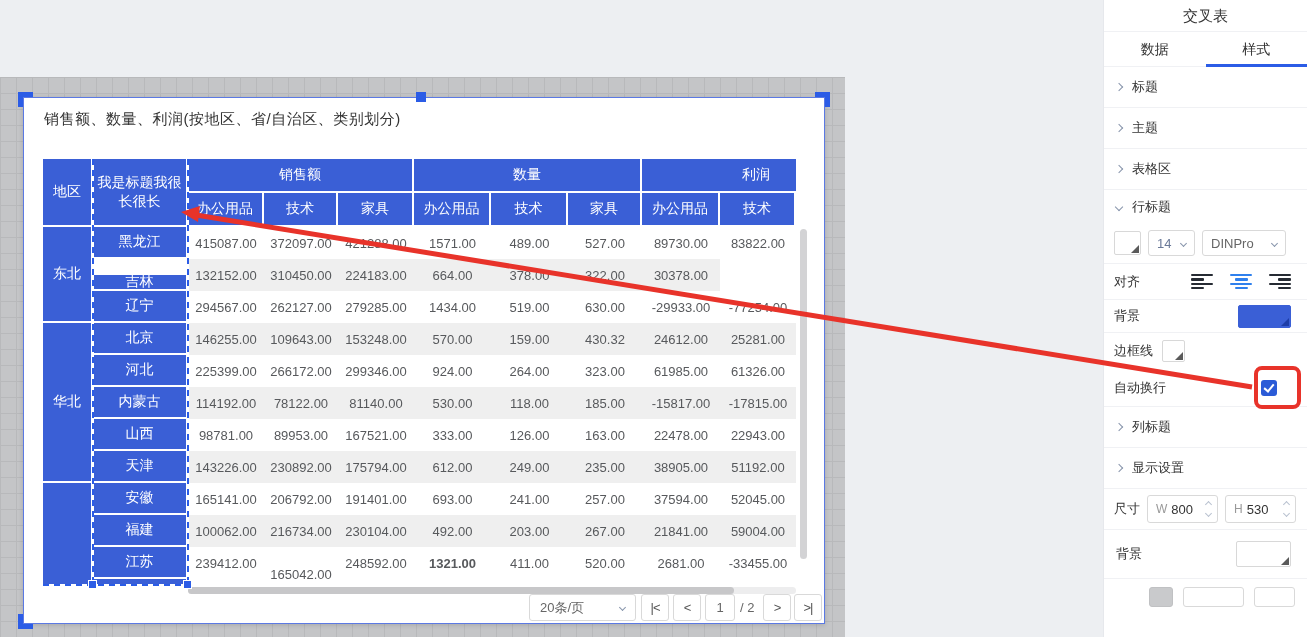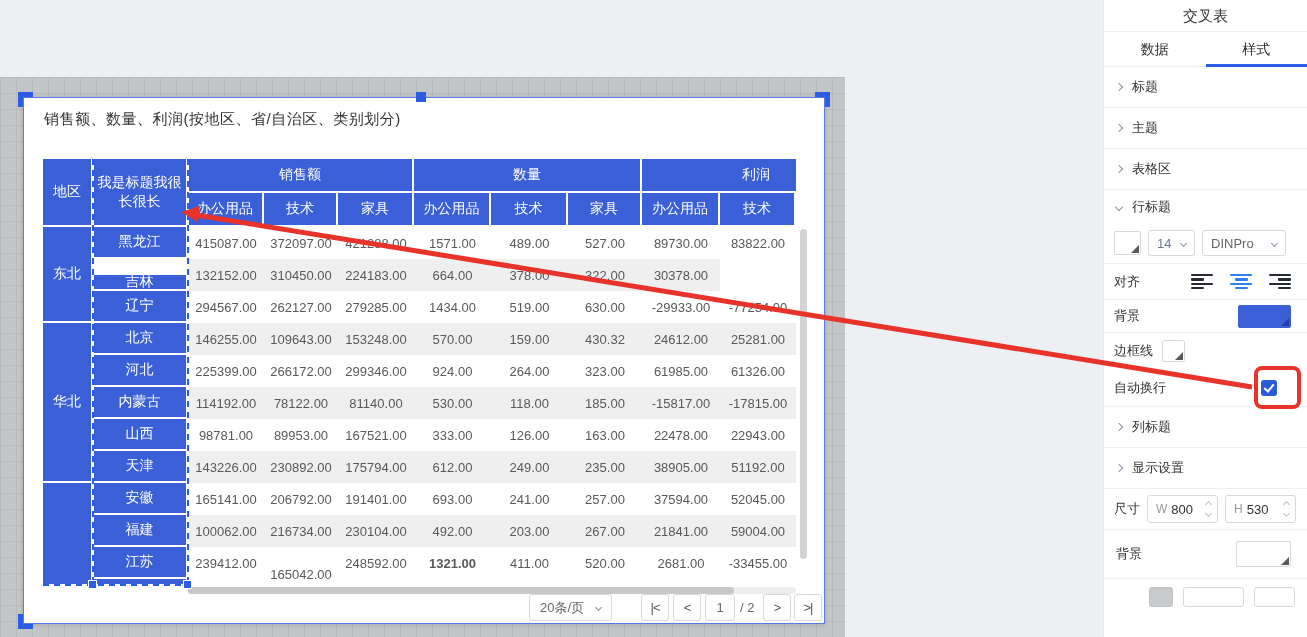--- a/index.html
+++ b/index.html
@@ -41,21 +41,21 @@
   .ants-v { width:2px; z-index:5; background:repeating-linear-gradient(180deg,#2B5CE6 0 6px,#ffffff 6px 11px); }
   .ants-h { height:2px; z-index:5; background:repeating-linear-gradient(90deg,#2B5CE6 0 6px,#ffffff 6px 11px); }
   .mini-handle { width:9px; height:9px; background:#2B5CE6; border:1px solid #fff; z-index:6; }
 
   .vscroll { left:776px; top:131px; width:7px; height:330px; background:#d3d3d5; border-radius:4px; z-index:4; }
   .hscroll-track { left:164px; top:489px; width:608px; height:7px; background:#ededee; border-radius:4px; z-index:4; }
   .hscroll-thumb { left:164px; top:489px; width:546px; height:7px; background:#c7c7c9; border-radius:4px; z-index:4; }
 
   
   .pager-box { border:1px solid #d9d9d9; border-radius:3px; background:#fff; }
-  .page-size { left:505px; top:496px; width:83px; height:27px; display:flex; align-items:center;
+  .page-size { left:505px; top:496px; width:107px; height:27px; display:flex; align-items:center;
     padding:0 10px; font-size:13px; color:#666; z-index:3; }
   .page-size .chev { margin-left:auto; }
   .pg-btn { top:496px; width:28px; height:27px; display:flex; align-items:center; justify-content:center;
     font-size:13px; color:#555; z-index:3; letter-spacing:-1px; cursor:pointer; }
   .pg-input { left:681px; top:496px; width:30px; height:27px; text-align:center; font-size:13px;
     color:#666; outline:none; z-index:3; font-family:"Liberation Sans",sans-serif; }
   .pg-total { left:716px; top:496px; height:27px; line-height:27px; font-size:13px; color:#666; z-index:3; }
 
   
   .panel { left:1103px; top:0; width:204px; height:637px; background:#fff; border-left:1px solid #e6e8ec; z-index:10; }

